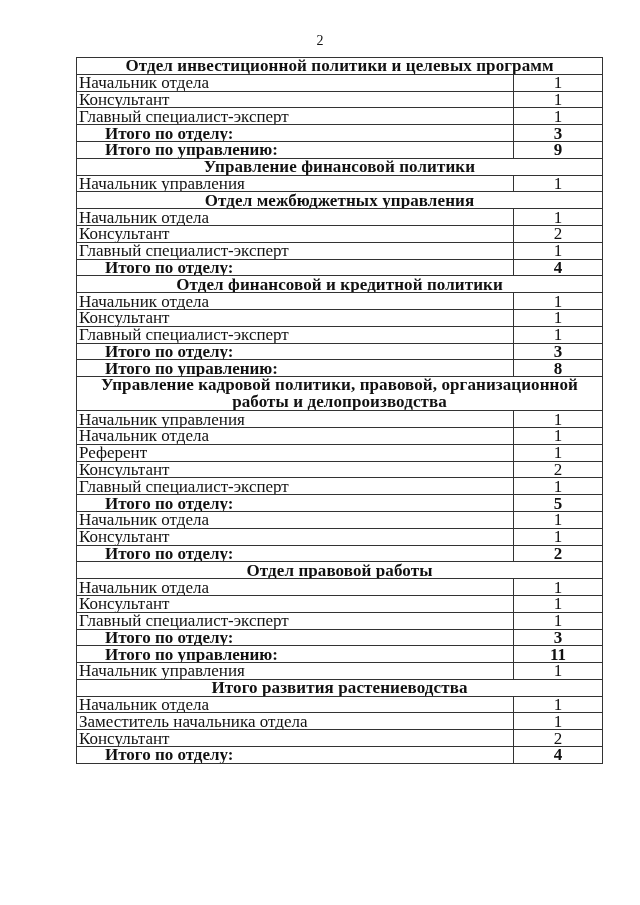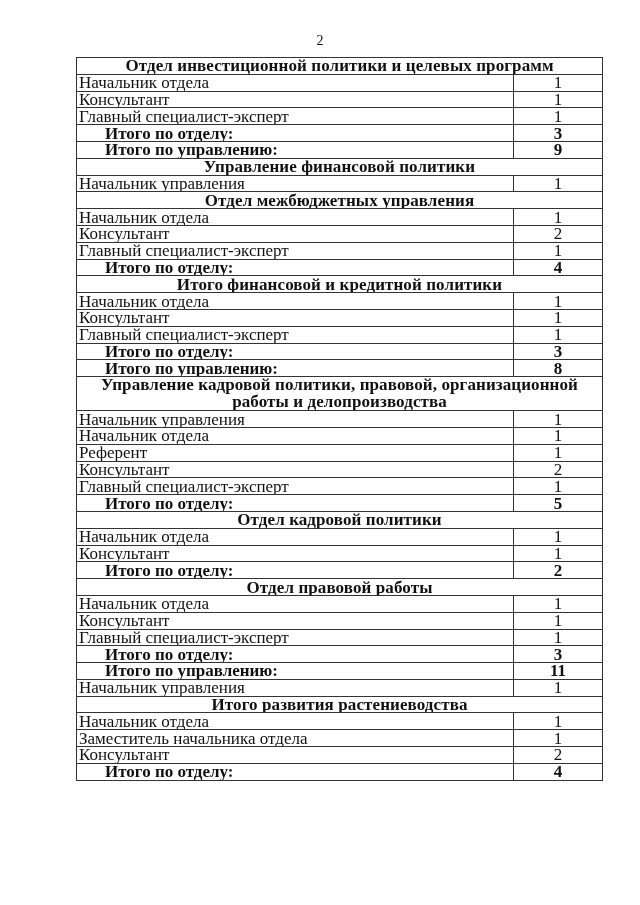--- a/index.html
+++ b/index.html
@@ -73,21 +73,21 @@
       </tr>
       <tr class="item">
         <td class="label">Главный специалист-эксперт</td>
         <td class="qty">1</td>
       </tr>
       <tr class="total">
         <td class="label">Итого по отделу:</td>
         <td class="qty">4</td>
       </tr>
       <tr class="header">
-        <td colspan="2">Итого финансовой и кредитной политики</td>
+        <td colspan="2">Отдел финансовой и кредитной политики</td>
       </tr>
       <tr class="item">
         <td class="label">Начальник отдела</td>
         <td class="qty">1</td>
       </tr>
       <tr class="item">
         <td class="label">Консультант</td>
         <td class="qty">1</td>
       </tr>
       <tr class="item">
@@ -121,23 +121,20 @@
         <td class="label">Консультант</td>
         <td class="qty">2</td>
       </tr>
       <tr class="item">
         <td class="label">Главный специалист-эксперт</td>
         <td class="qty">1</td>
       </tr>
       <tr class="total">
         <td class="label">Итого по отделу:</td>
         <td class="qty">5</td>
-      </tr>
-      <tr class="header">
-        <td colspan="2">Отдел кадровой политики</td>
       </tr>
       <tr class="item">
         <td class="label">Начальник отдела</td>
         <td class="qty">1</td>
       </tr>
       <tr class="item">
         <td class="label">Консультант</td>
         <td class="qty">1</td>
       </tr>
       <tr class="total">

